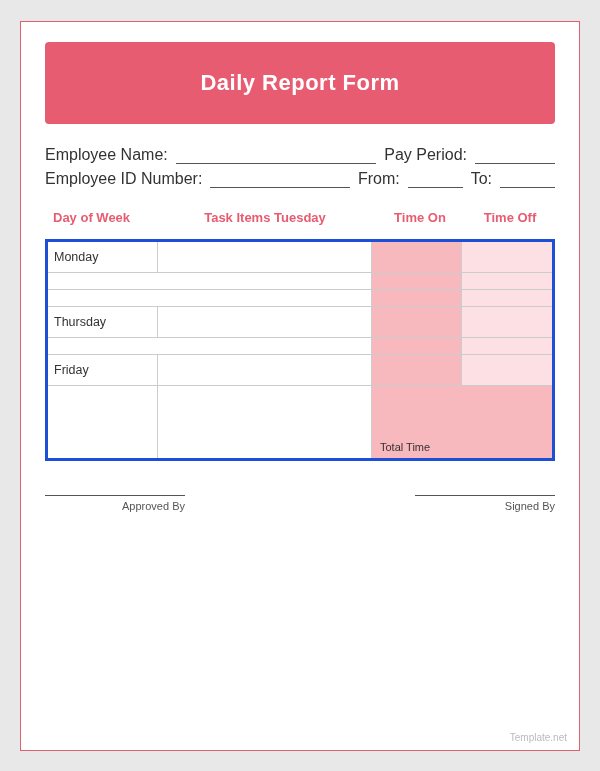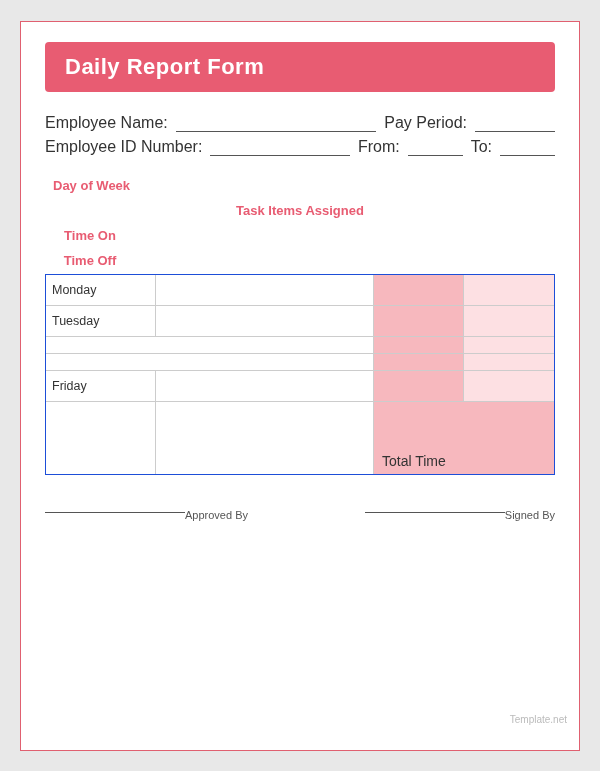--- a/index.html
+++ b/index.html
@@ -15,21 +15,22 @@
       background: #fff;
       width: 560px;
       min-height: 730px;
       border: 1.5px solid #e06070;
       padding: 20px 24px 20px 24px;
       position: relative;
     }
     .header-bar {
       background: #e85c72;
       border-radius: 4px;
-      padding: 12px 20px;
+      padding: 28px 20px;
+      text-align: center;
       margin-bottom: 22px;
     }
     .header-bar h1 {
       color: #fff;
       font-size: 22px;
       font-weight: bold;
       letter-spacing: 0.5px;
     }
     .fields-section {
       margin-bottom: 18px;
@@ -64,22 +65,21 @@
       border: none;
       border-bottom: 1px solid #555;
       width: 55px;
       height: 14px;
     }
     .table-section {
       margin-top: 10px;
     }
     .table-header-row {
       display: flex;
-      margin-bottom: 0;
-      flex-direction: column;
+      margin-bottom: 8px;
     }
     .col-day { width: 110px; }
     .col-task { flex: 1; }
     .col-timeon { width: 90px; }
     .col-timeoff { width: 90px; }
     .th {
       font-size: 13px;
       font-weight: bold;
       color: #e85c72;
       padding: 4px 6px 6px 6px;
@@ -109,54 +109,55 @@
     }
     .cell-timeon {
       width: 90px;
       background: #f7b8be;
     }
     .cell-timeoff {
       width: 90px;
       background: #fde0e3;
     }
     .total-time-label {
-      font-size: 14px;
+      font-size: 11px;
       color: #333;
       margin-top: 14px;
     }
     .footer-section {
       margin-top: 30px;
       display: flex;
       justify-content: space-between;
       align-items: flex-end;
       padding-top: 4px;
     }
     .footer-item {
       display: flex;
-      align-items: center;
+      flex-direction: column;
+      align-items: flex-end;
       min-width: 130px;
     }
     .footer-line {
       border-top: 1px solid #555;
       width: 140px;
       margin-bottom: 4px;
     }
     .footer-label {
       font-size: 11px;
       color: #555;
     }
     .watermark {
       position: absolute;
-      bottom: 25px;
+      bottom: 7px;
       right: 12px;
       font-size: 10px;
       color: #bbb;
     }
     .table-wrapper {
-      border: 1px solid #1d4ed8;
+      border: 3px solid #1d4ed8;
     }
     .all-rows-wrapper .table-row {
       border-bottom: 1px solid #ccc;
     }
     .all-rows-wrapper .table-row:last-child {
       border-bottom: none;
     }
     .bottom-total {
       display: flex;
       border-top: 1px solid #ccc;
@@ -204,41 +205,46 @@
       <div class="field-line-xshort"></div>
       <span class="field-label">To:</span>
       <div class="field-line-xshort"></div>
     </div>
   </div>
 
   <div class="table-section">
 
     <div class="table-header-row">
       <div class="th th-left col-day">Day of Week</div>
-      <div class="th col-task">Task Items Assigned</div>
+      <div class="th col-task">Task Items Tuesday</div>
       <div class="th col-timeon">Time On</div>
       <div class="th col-timeoff">Time Off</div>
     </div>
 
     <div class="table-wrapper">
       <div class="all-rows-wrapper">
 
       <div class="table-row">
       <div class="cell cell-day">Monday</div>
       <div class="cell cell-task"></div>
       <div class="cell cell-timeon"></div>
       <div class="cell cell-timeoff"></div>
     </div>
           <div class="table-row">
-      <div class="cell cell-day">Tuesday</div>
-      <div class="cell cell-task"></div>
-      <div class="cell cell-timeon"></div>
-      <div class="cell cell-timeoff"></div>
-    </div>
-          <div class="table-row">
+      <div class="cell cell-task"></div>
+      <div class="cell cell-timeon"></div>
+      <div class="cell cell-timeoff"></div>
+    </div>
+          <div class="table-row">
+      <div class="cell cell-task"></div>
+      <div class="cell cell-timeon"></div>
+      <div class="cell cell-timeoff"></div>
+    </div>
+          <div class="table-row">
+      <div class="cell cell-day">Thursday</div>
       <div class="cell cell-task"></div>
       <div class="cell cell-timeon"></div>
       <div class="cell cell-timeoff"></div>
     </div>
           <div class="table-row">
       <div class="cell cell-task"></div>
       <div class="cell cell-timeon"></div>
       <div class="cell cell-timeoff"></div>
     </div>
           <div class="table-row">

